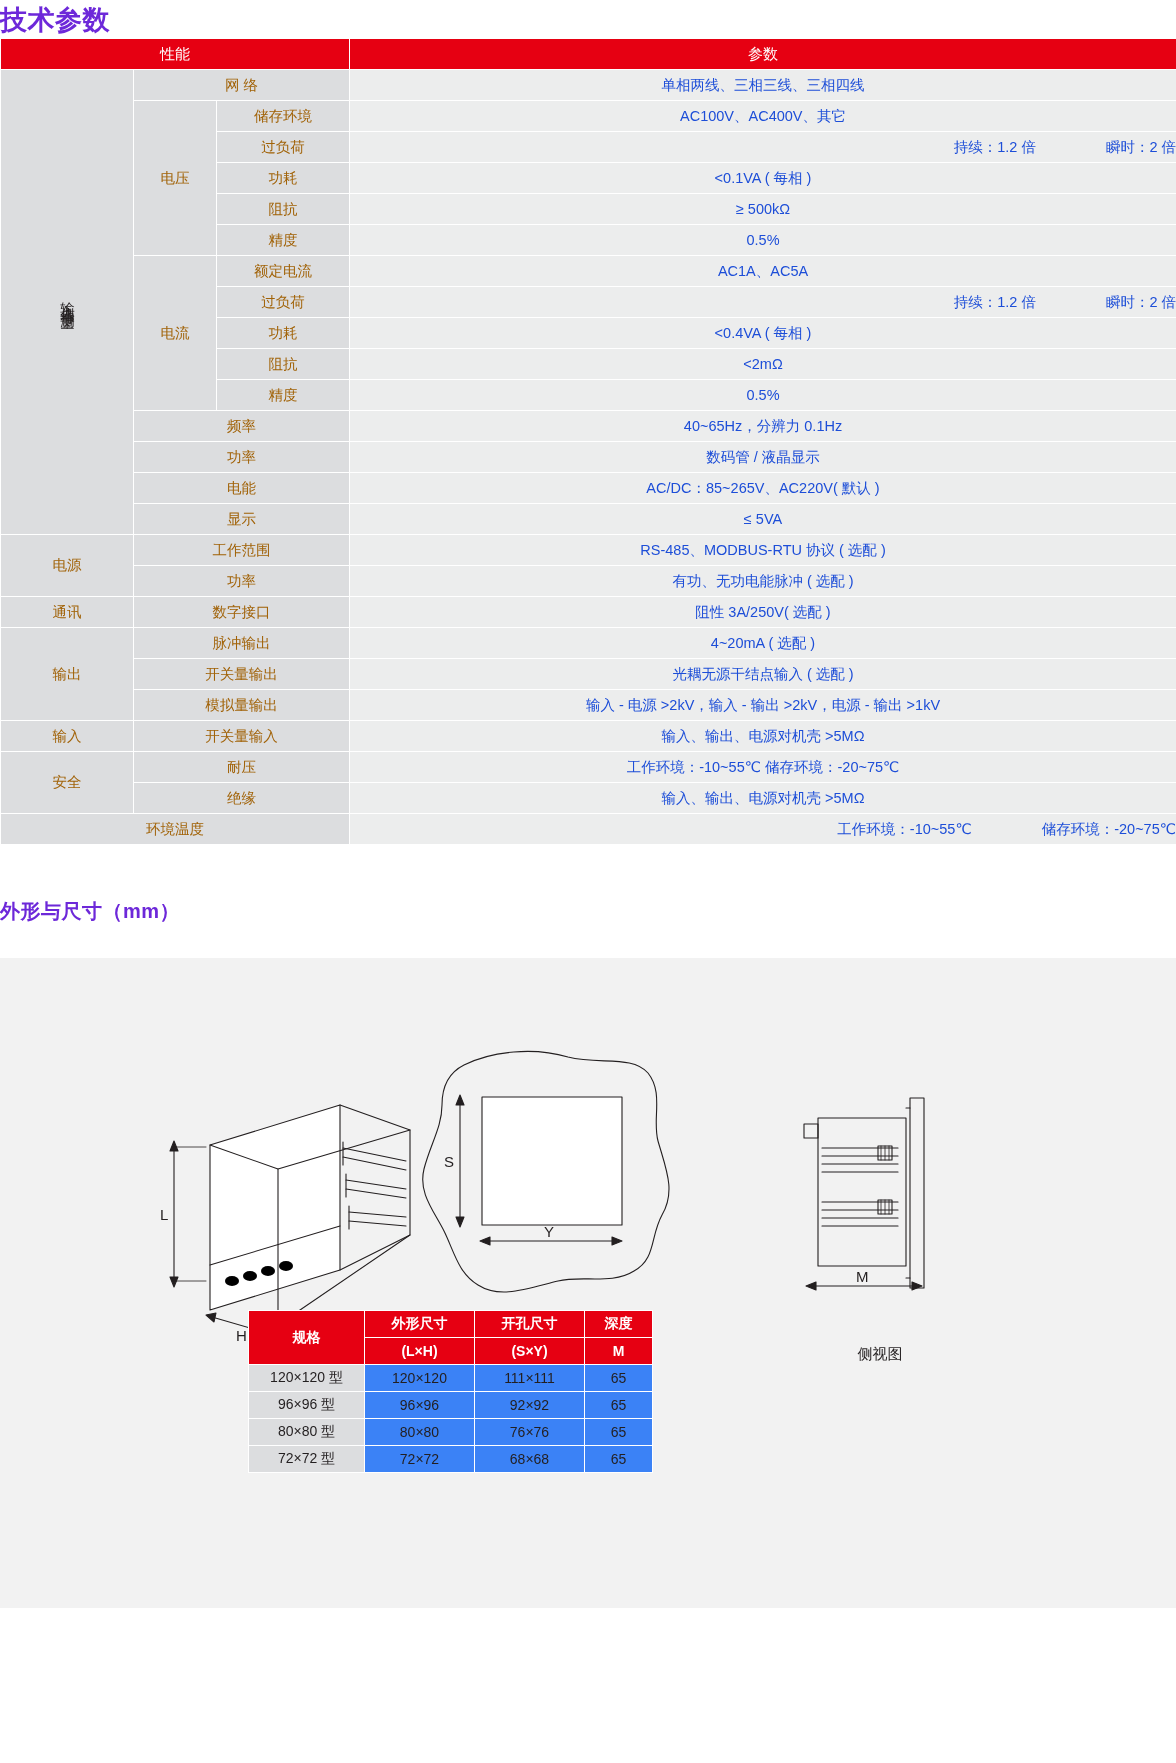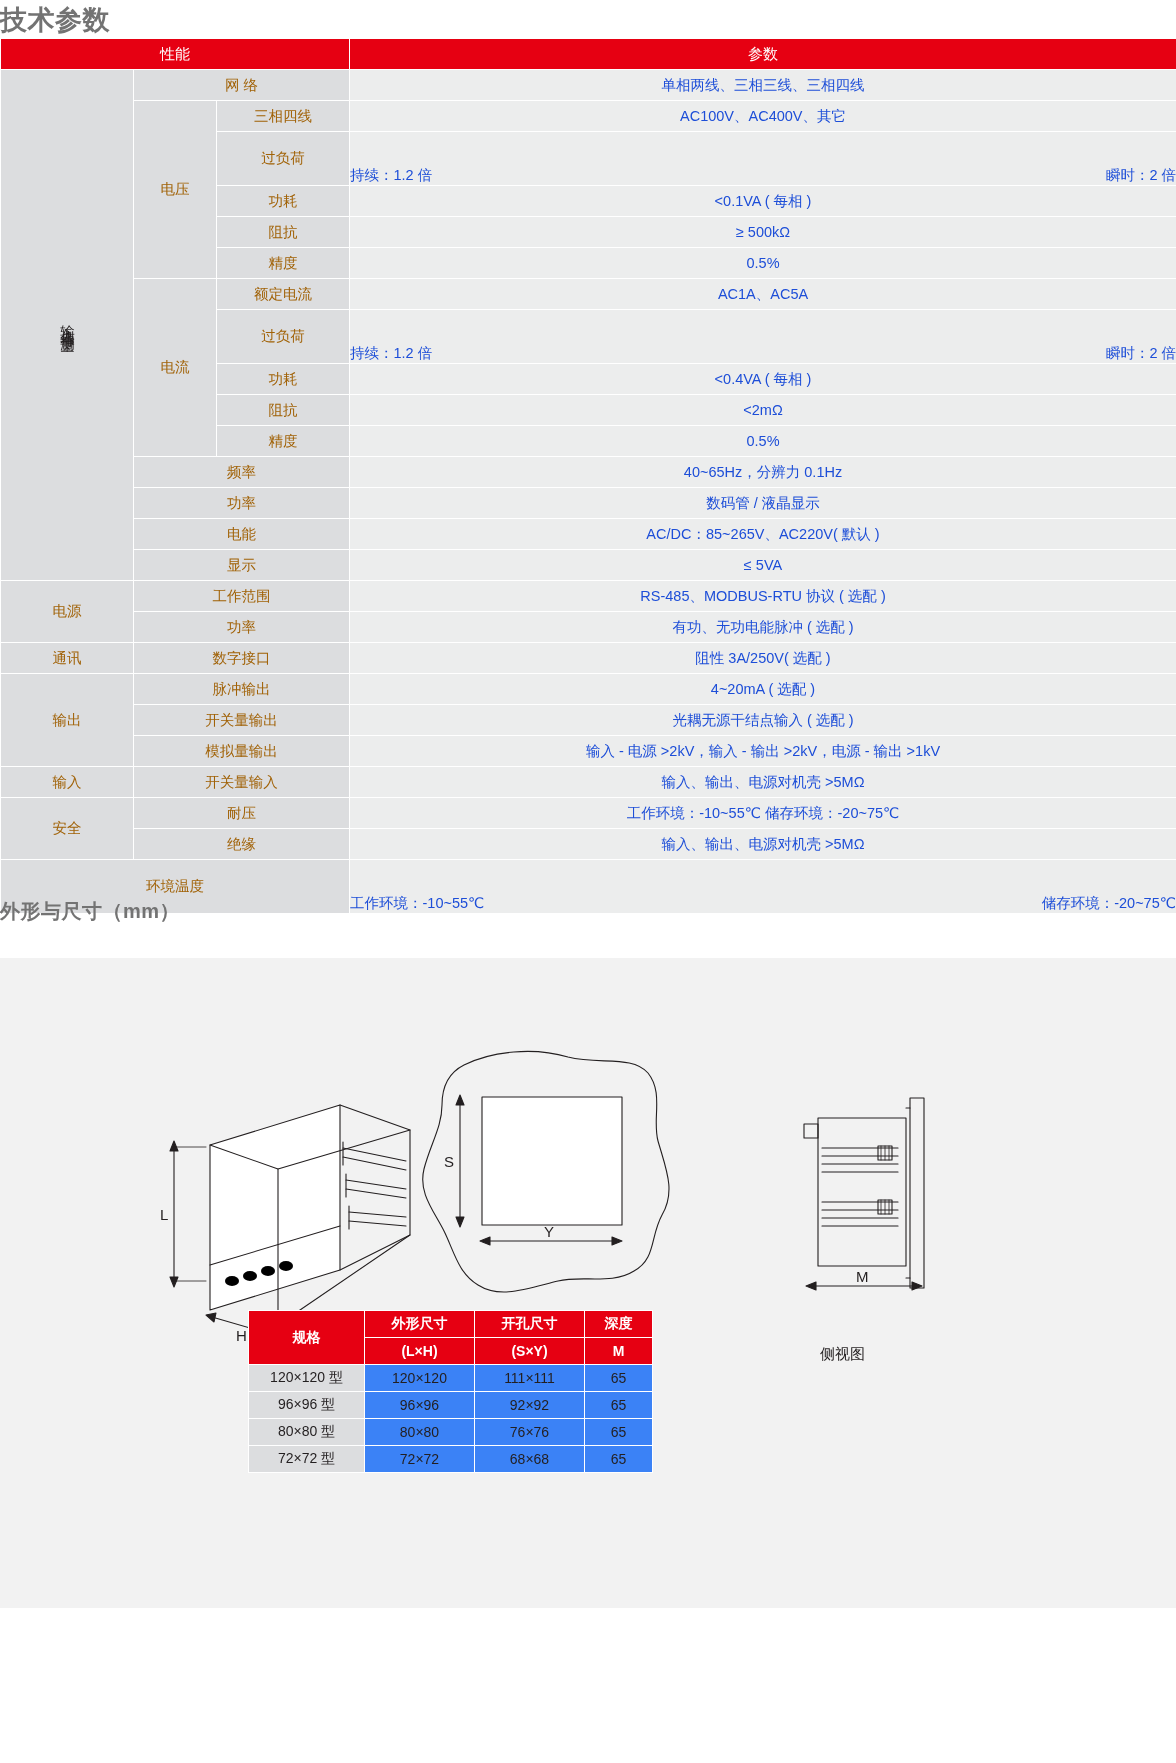--- a/index.html
+++ b/index.html
@@ -15,21 +15,21 @@
   }
   .page {
     position: relative;
     width: 1176px;
     min-height: 1763px;
     box-sizing: border-box;
   }
 
   
   .section-title {
-    color: #737373;
+    color: #6d28d9;
     font-weight: bold;
     font-size: 27px;
     letter-spacing: 0.5px;
     margin: 0;
     padding: 0;
   }
   #tech-title {
     position: absolute;
     left: 0px;
     top: 2px;
@@ -83,44 +83,43 @@
     line-height: 1.45;
     font-size: 14.5px;
   }
   .vert span {
     display: inline-block;
     writing-mode: vertical-rl;
     text-orientation: upright;
   }
   .two-col {
     display: flex;
-    justify-content: space-between;
+    justify-content: flex-end;
     gap: 70px;
-    margin-top: 34px;
   }
 
   
   .dim-panel {
     position: absolute;
     left: 0px;
     top: 958px;
     width: 1176px;
     height: 650px;
     background: #f2f2f2;
   }
   .dim-caption {
     position: absolute;
     font-size: 15px;
     color: #231f20;
   }
   #side-view-caption {
     left: 820px;
     top: 1345px;
     width: 120px;
-    text-align: left;
+    text-align: center;
   }
 
   svg.fig {
     position: absolute;
     overflow: visible;
   }
   svg.fig path, svg.fig line, svg.fig rect, svg.fig polyline, svg.fig polygon {
     fill: none;
     stroke: #231f20;
     stroke-width: 1.1;
@@ -191,21 +190,21 @@
         </tr>
 
         <tr>
           <td class="vert" rowspan="15"><span>输入信号测量</span></td>
           <td class="lbl" colspan="2">网 络</td>
           <td class="val">单相两线、三相三线、三相四线</td>
         </tr>
 
         <tr>
           <td class="lbl" rowspan="5">电压</td>
-          <td class="lbl">三相四线</td>
+          <td class="lbl">储存环境</td>
           <td class="val">AC100V、AC400V、其它</td>
         </tr>
         <tr>
           <td class="lbl">过负荷</td>
           <td class="val">
             <div class="two-col">
               <span>持续：1.2 倍</span>
               <span>瞬时：2 倍</span>
             </div>
           </td>

